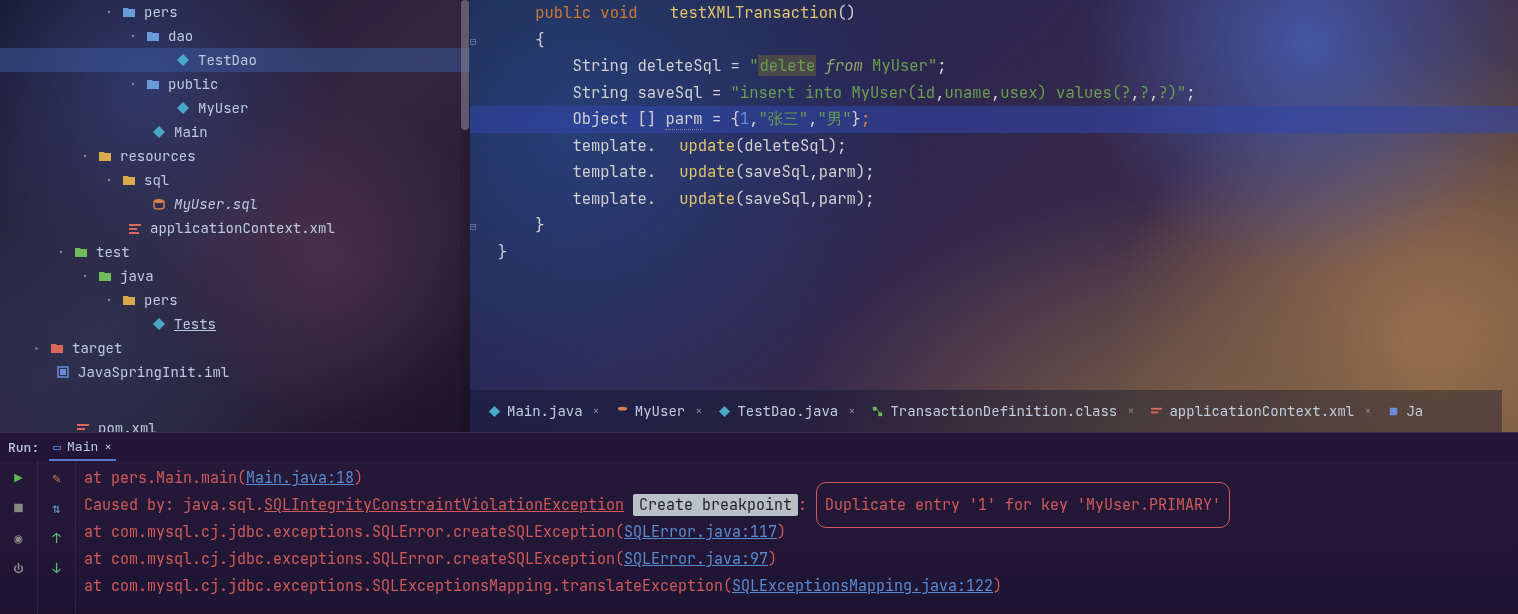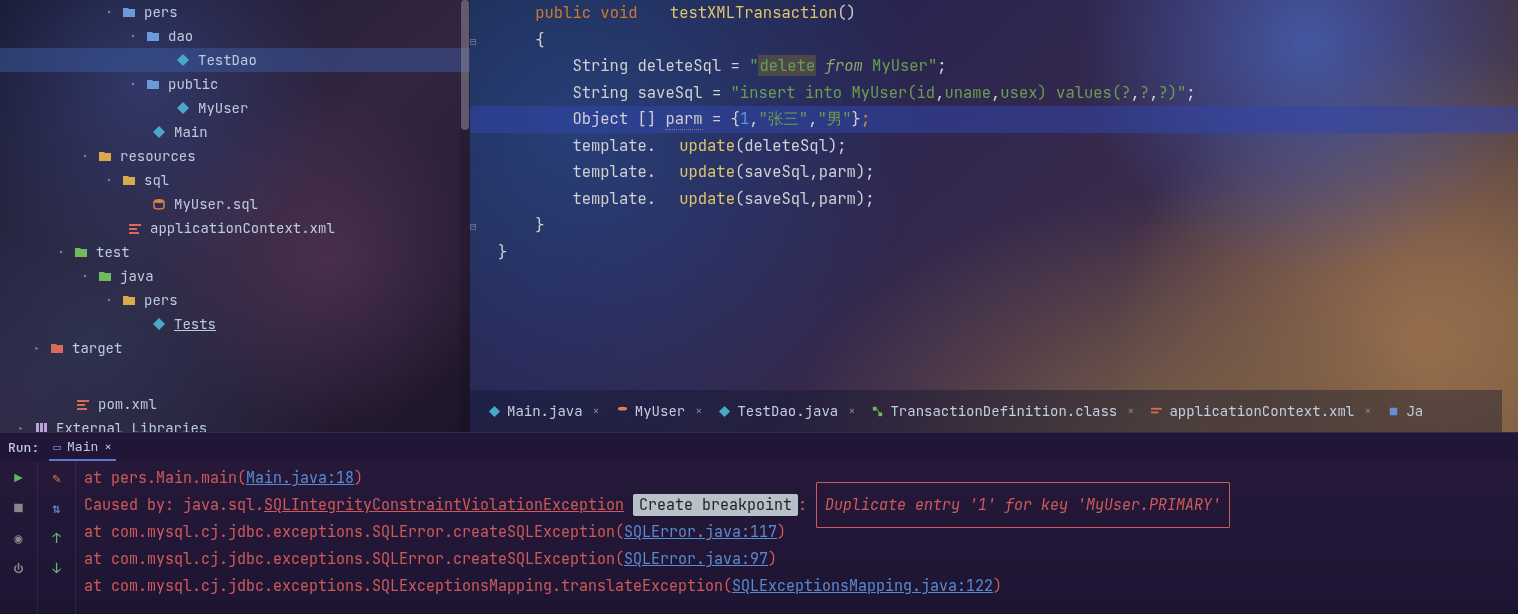--- a/index.html
+++ b/index.html
@@ -233,22 +233,21 @@
 }
 .c-at { color: #d05a5a; }
 .c-link { color: #5a8ad0; text-decoration: underline; cursor:pointer; }
 .c-caused { color: #d05a5a; }
 .c-exc { color: #d05a5a; text-decoration: underline; }
 .c-bp { background: #b8c0c8; color: #222; padding: 1px 6px; border-radius:2px; }
 .c-err-box {
   border: 1px solid #d05a5a;
   color: #d05a5a;
   padding: 12px 8px;
-  border-radius: 1px;
-  font-style: italic;
+  border-radius: 10px;
 }
 svg { display:block; }
 </style>
 </head>
 <body>
 
 <div class="main-container">
   <div class="project-tree">
     <div class="tree-items" id="tree-items">
         <div class="tree-item" style="padding-left: 106px;">
@@ -316,21 +315,21 @@
         </div>
         <div class="tree-item" style="padding-left: 106px;">
           <span class="arrow">▾</span>
           <span class="icon ic-folder-y">
             <svg width="14" height="12" viewBox="0 0 14 12">
               <path d="M1 2h5l1 1h6v8H1z" fill="currentColor"></path>
             </svg>
           </span>
           <span>sql</span>
         </div>
-        <div class="tree-item" style="padding-left: 136px;">
+        <div class="tree-item" style="padding-left: 136px; font-style: italic;">
           <span class="arrow"></span>
           <span class="icon ic-sql">
             <svg width="14" height="14" viewBox="0 0 14 14">
               <ellipse cx="7" cy="4" rx="5" ry="2" fill="#d9804b"></ellipse>
               <path d="M2 4v6c0 1.1 2.2 2 5 2s5-.9 5-2V4" fill="none" stroke="#d9804b" stroke-width="1.5"></path>
             </svg>
           </span>
           <span>MyUser.sql</span>
         </div>
         <div class="tree-item" style="padding-left: 112px;">
@@ -381,20 +380,30 @@
           <span>Tests</span>
         </div>
         <div class="tree-item" style="padding-left: 34px;">
           <span class="arrow">▸</span>
           <span class="icon ic-folder-r">
             <svg width="14" height="12" viewBox="0 0 14 12">
               <path d="M1 2h5l1 1h6v8H1z" fill="currentColor"></path>
             </svg>
           </span>
           <span>target</span>
+        </div>
+        <div class="tree-item" style="padding-left: 40px;">
+          <span class="arrow"></span>
+          <span class="icon ic-iml">
+            <svg width="14" height="14" viewBox="0 0 14 14">
+              <rect x="2" y="2" width="10" height="10" fill="none" stroke="#6a8bd8" stroke-width="1.5"></rect>
+              <rect x="4" y="4" width="6" height="6" fill="#6a8bd8"></rect>
+            </svg>
+          </span>
+          <span>JavaSpringInit.iml</span>
         </div>
         <div class="tree-item" style="padding-left: 60px; margin-top: 32px;">
           <span class="arrow"></span>
           <span class="icon ic-xml">
             <svg width="14" height="12" viewBox="0 0 14 12">
               <rect x="1" y="2" width="12" height="2" fill="#d96a5a"></rect>
               <rect x="1" y="6" width="8" height="2" fill="#d96a5a"></rect>
               <rect x="1" y="10" width="10" height="2" fill="#d96a5a"></rect>
             </svg>
           </span>

